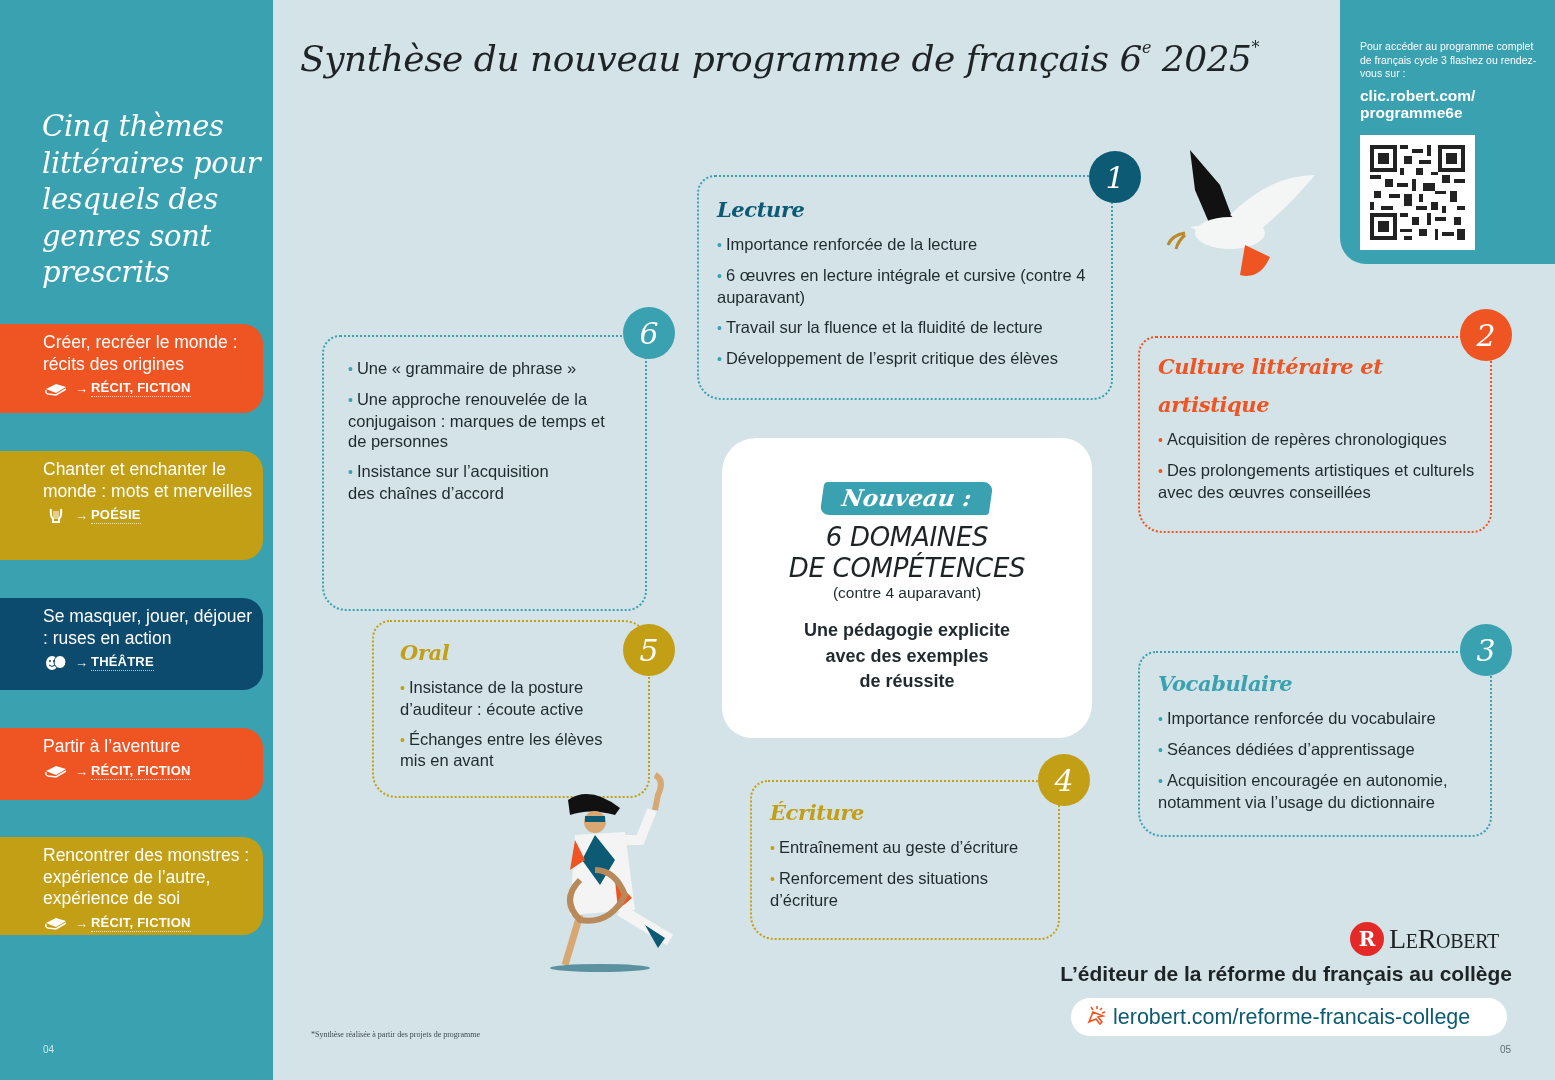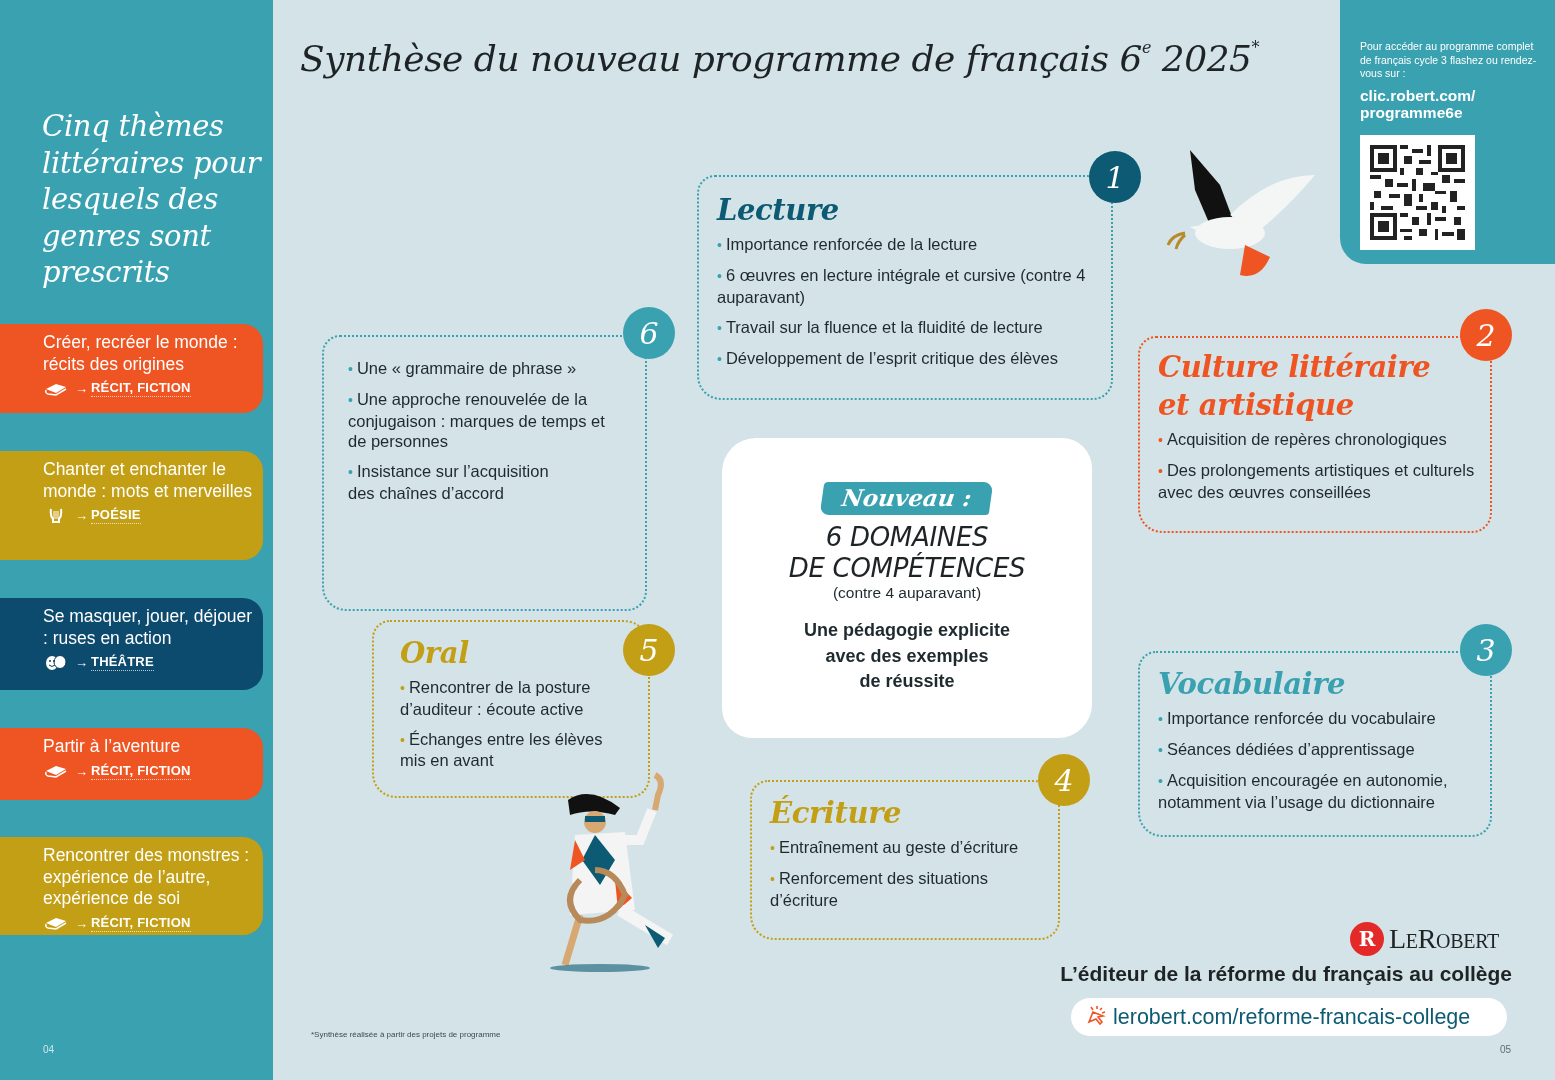--- a/index.html
+++ b/index.html
@@ -28,21 +28,21 @@
   .main-title sup { font-size: 16px; vertical-align: 18px; }
 
   
   .qr-panel { position: absolute; left: 1340px; top: 0; width: 215px; height: 264px; background: #3aa1b0; border-radius: 0 0 0 26px; color: #fff; padding: 40px 16px 0 20px; }
   .qr-intro { font-family: "Liberation Sans", sans-serif; font-size: 10.5px; line-height: 13.5px; }
   .qr-link { font-family: "Liberation Sans", sans-serif; font-weight: bold; font-size: 15.5px; line-height: 17px; margin-top: 6px; }
   .qr-code { margin-top: 14px; width: 115px; height: 115px; background: #fff; padding: 10px; }
 
   
   .box { position: absolute; border: 2px dotted; border-radius: 18px 26px 20px 24px; }
-  .box .b-title { font-family: "DejaVu Serif", serif; font-style: italic; font-weight: bold; font-size: 29px; line-height: 38px; letter-spacing: -0.4px; }
+  .box .b-title { font-family: "DejaVu Serif", serif; font-style: italic; font-weight: bold; font-size: 21px; line-height: 38px; letter-spacing: -0.4px; }
   .box ul { list-style: none; margin-top: 5px; }
   .box li { font-family: "Liberation Sans", sans-serif; font-size: 16.5px; line-height: 20.5px; color: #1f2a2e; margin-bottom: 9.5px; }
   .box li .dot { margin-right: 4px; font-size: 14px; }
   .num { position: absolute; width: 52px; height: 52px; border-radius: 50%; color: #fff; display: flex; align-items: center; justify-content: center;
     font-family: "DejaVu Serif", serif; font-style: italic; font-size: 30px; }
 
   .teal-dark { color: #0c5a73; }
   .teal { color: #3aa1b0; }
   .orng { color: #ef5423; }
   .gld { color: #c39f16; }
@@ -57,21 +57,21 @@
 
   
   .robert-logo { position: absolute; left: 1350px; top: 922px; display: flex; align-items: center; }
   .robert-circle { width: 34px; height: 34px; border-radius: 50%; background: #e42a28; color: #fff; display: flex; align-items: center; justify-content: center;
     font-family: "DejaVu Serif", serif; font-weight: bold; font-size: 20px; }
   .robert-word { font-family: "Liberation Serif", serif; font-size: 28px; margin-left: 5px; color: #1e2326; letter-spacing: -0.3px; font-variant: small-caps; }
   .tagline { position: absolute; right: 43px; top: 962px; font-family: "Liberation Sans", sans-serif; font-weight: bold; font-size: 21px; color: #1e2326; white-space: nowrap; }
   .url-pill { position: absolute; left: 1071px; top: 998px; width: 436px; height: 38px; background: #fff; border-radius: 19px; display: flex; align-items: center; padding-left: 14px; }
   .url-pill .click { color: #ef5423; font-size: 20px; margin-right: 6px; }
   .url-pill .url { font-family: "Liberation Sans", sans-serif; font-size: 21.5px; color: #0c5a73; }
-  .footnote { position: absolute; left: 311px; top: 1030px; font-family: Liberation Sans, sans-serif; font-size: 8px; color: #3b4a4e; }
+  .footnote { position: absolute; left: 311px; top: 1030px; font-family: Liberation Serif, serif; font-size: 8px; color: #3b4a4e; }
 
   .illus { position: absolute; }
 </style>
 </head>
 <body>
 
 <div class="left-panel">
   <div class="left-title">Cinq thèmes littéraires pour lesquels des genres sont prescrits</div>
 
   <div class="theme orange" style="top:324px;height:89px;">
@@ -258,21 +258,21 @@
     <div>Une pédagogie explicite</div>
     <div>avec des exemples</div>
     <div>de réussite</div>
   </div>
 </div>
 
 <div class="box" style="left:372px;top:620px;width:278px;height:178px;border-color:#c39f16;">
   <div style="padding:12px 0 0 26px;">
     <div class="b-title gld">Oral</div>
     <ul>
-      <li style="width:220px;"><span class="dot gld">•</span><span>Rencontrer de la posture d’auditeur : écoute active</span></li>
+      <li style="width:220px;"><span class="dot gld">•</span><span>Insistance de la posture d’auditeur : écoute active</span></li>
       <li style="width:220px;"><span class="dot gld">•</span><span>Échanges entre les élèves mis en avant</span></li>
     </ul>
   </div>
 </div>
 <div class="num" style="left:623px;top:624px;background:#c39f16;">5</div>
 
 <div class="box" style="left:750px;top:780px;width:310px;height:160px;border-color:#c39f16;">
   <div style="padding:12px 0 0 18px;">
     <div class="b-title gld">Écriture</div>
     <ul>

